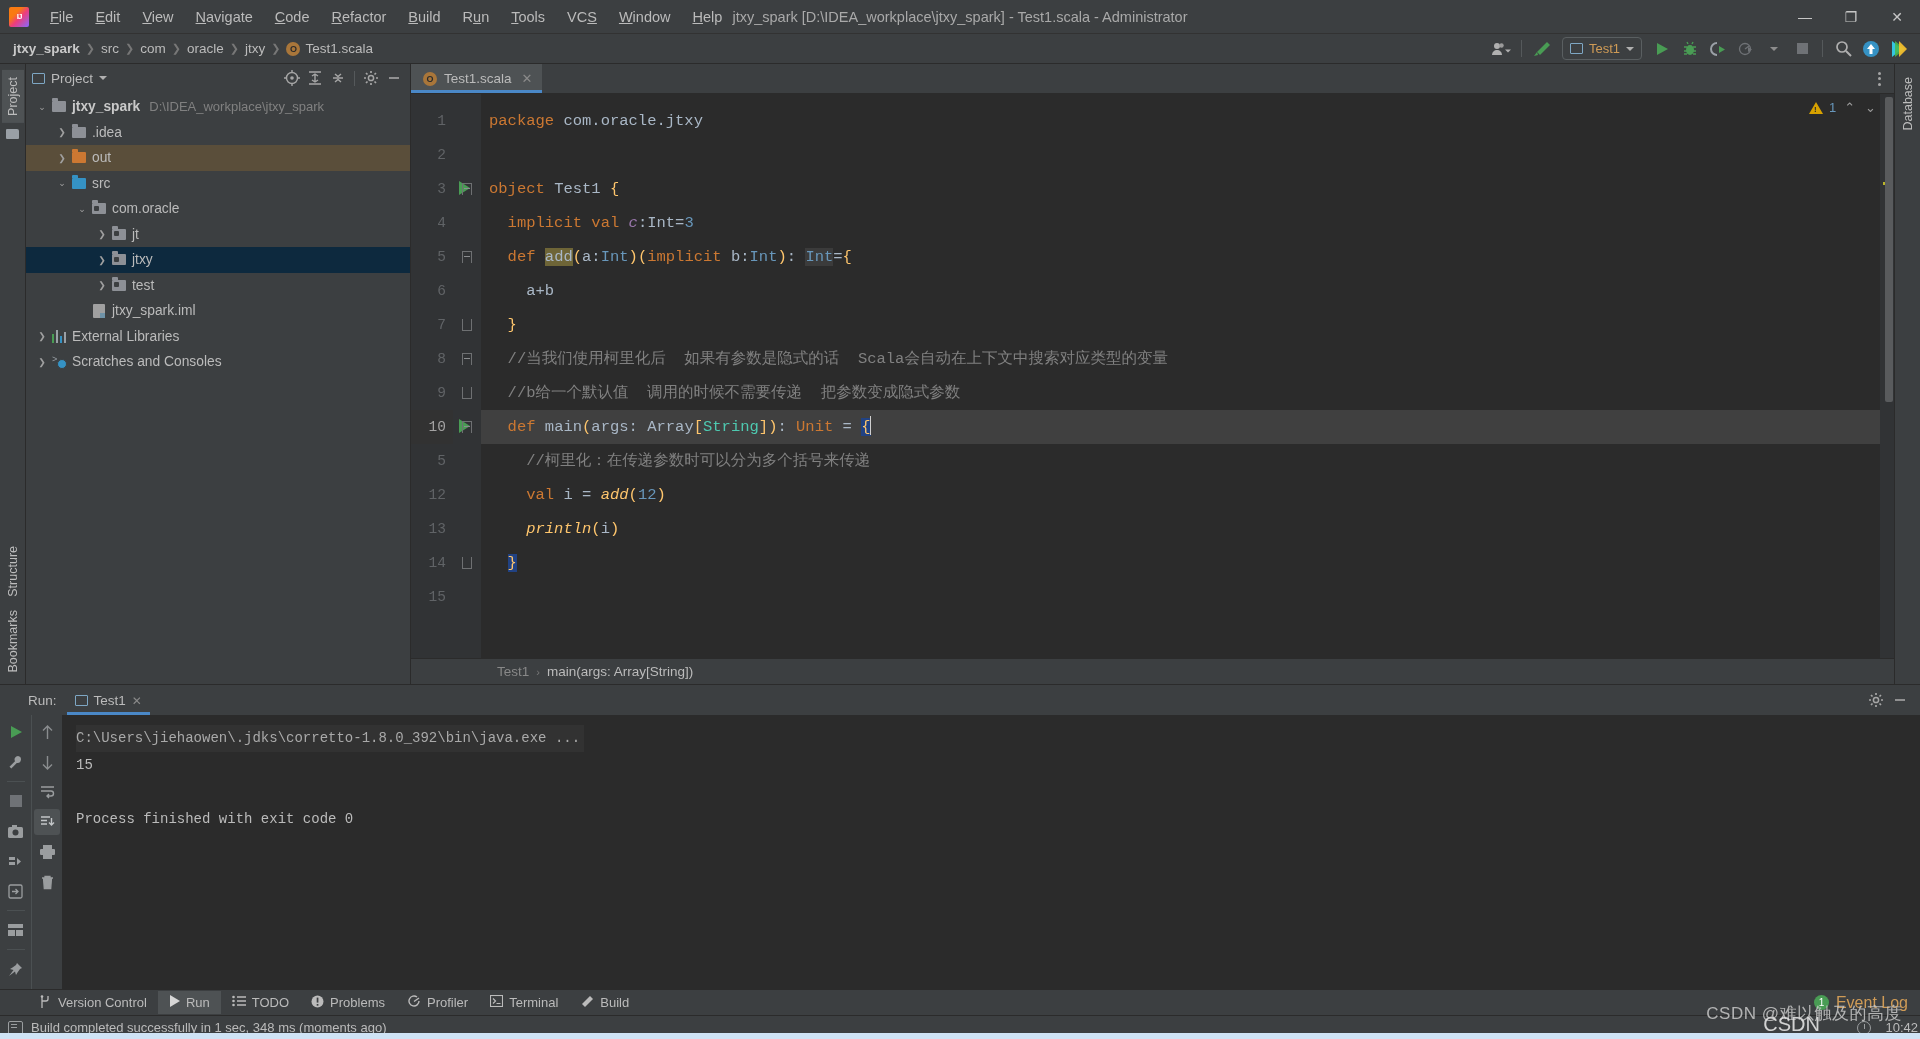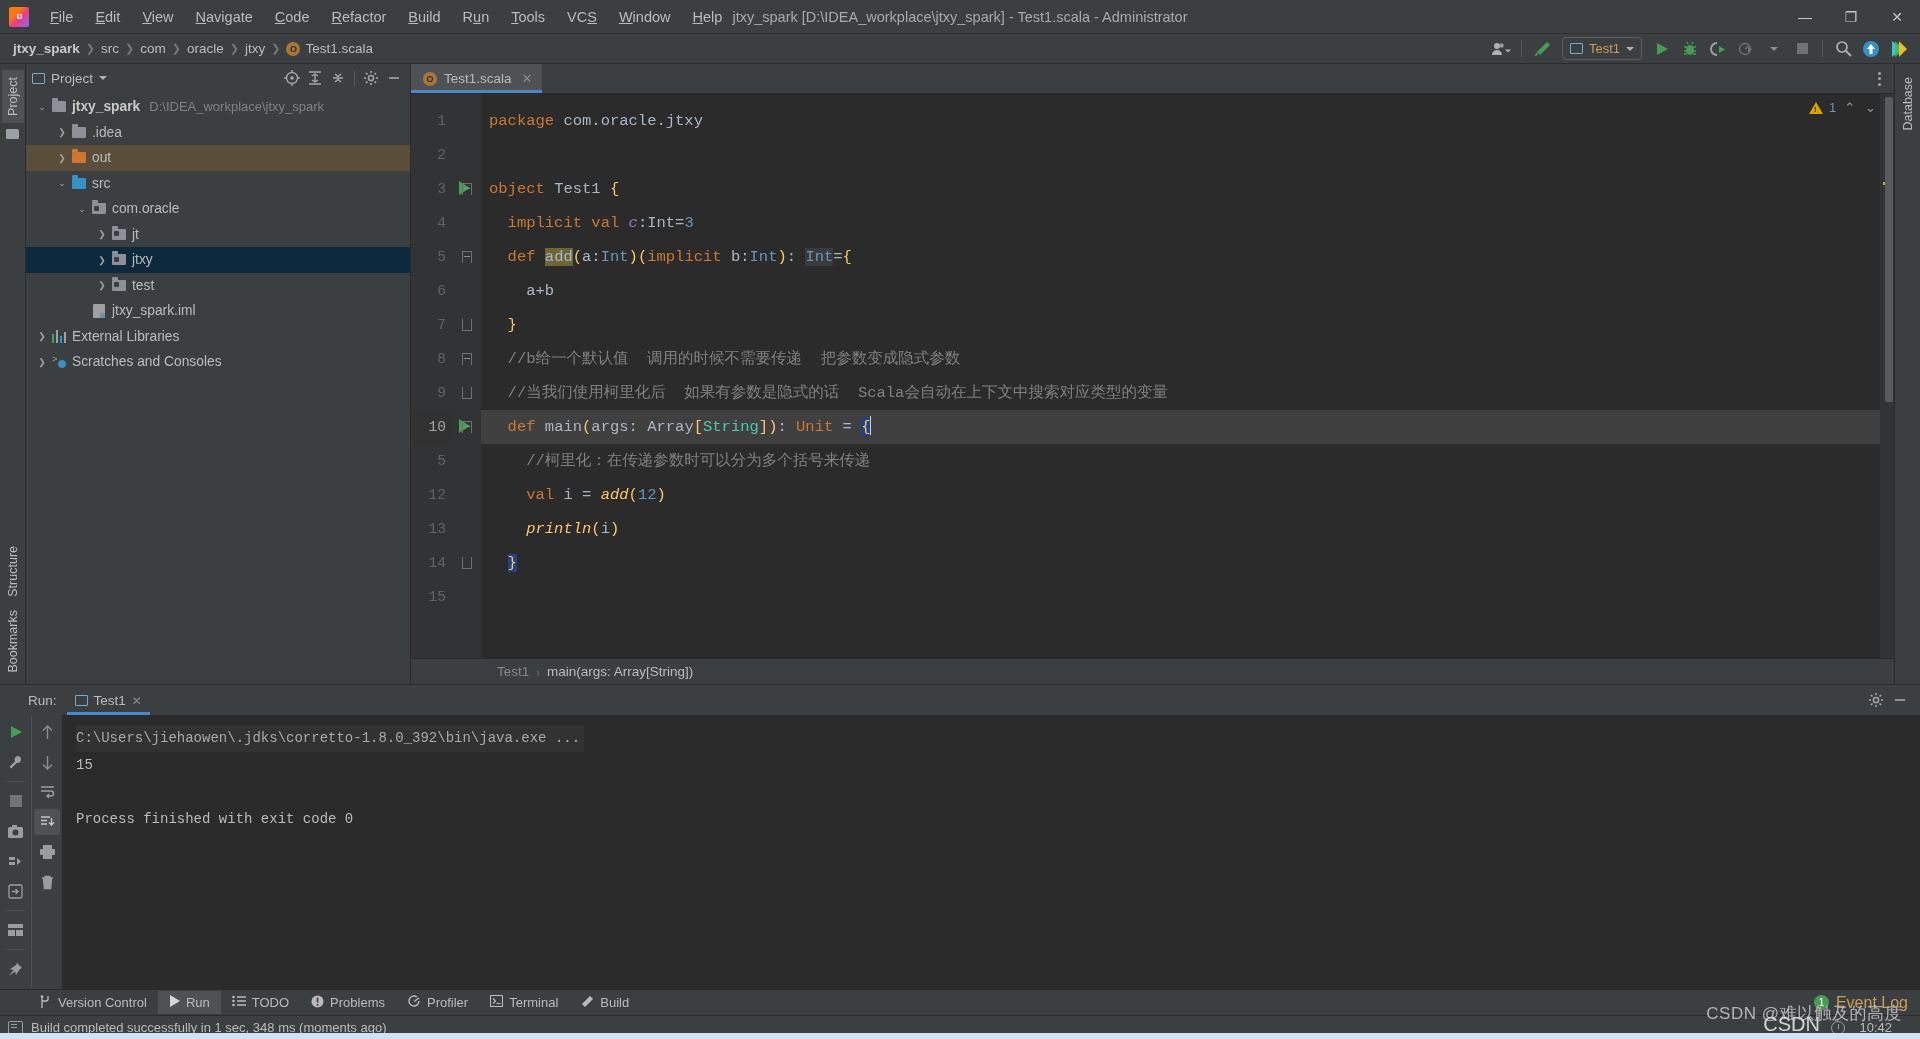--- a/index.html
+++ b/index.html
@@ -214,21 +214,21 @@
   .twb-right { margin-left:auto; display:flex; align-items:center; gap:7px; padding-right:12px; }
   .evt-badge { width:15px;height:15px;border-radius:50%;background:#499c54;color:#fff;font-size:10px;display:flex;align-items:center;justify-content:center;}
   .evt-label{font-size:16px;color:#cf9b56;}
 
   .statusbar {
     height:24px; flex:0 0 24px; background:#3c3f41; display:flex; align-items:center;
     padding-left:8px; font-size:13px; color:#bbbbbb; gap:8px; border-top:1px solid #2b2b2b;
   }
   .sb-ico { width:15px;height:14px;border:1.3px solid #9a9d9f; border-radius:2px; position:relative;}
   .sb-ico::after{content:"";position:absolute;left:2px;top:2px;width:6px;height:1px;background:#9a9d9f;box-shadow:0 3px 0 #9a9d9f;}
-  .sb-right{margin-left:auto; display:flex; align-items:center; gap:14px; padding-right:28px;}
+  .sb-right{margin-left:auto; display:flex; align-items:center; gap:14px; padding-right:2px;}
   .clock-ico{width:14px;height:14px;border-radius:50%;border:1.3px solid #9a9d9f;position:relative;}
   .clock-ico::after{content:"";position:absolute;left:5.5px;top:2px;width:1px;height:5px;background:#9a9d9f;}
 
   .watermark {
     position:absolute; right:18px; bottom:14px; font-size:17px; color:#c8c8c8;
     opacity:.85; pointer-events:none; letter-spacing:.5px; white-space:nowrap;
   }
   .watermark2 {
     position:absolute; right:100px; bottom:3px; font-size:20px; color:#e2e2e2;
     opacity:.9; pointer-events:none; white-space:nowrap;
@@ -601,22 +601,22 @@
         </div>
 
         <div class="code">
           <div class="cline"><span class="kw">package</span> <span class="typ">com.oracle.jtxy</span></div>
           <div class="cline"> </div>
           <div class="cline"><span class="kw">object</span> <span class="typ">Test1</span> <span style="color:#ffc66d">{</span></div>
           <div class="cline">  <span class="kw">implicit</span> <span class="kw">val</span> <span class="ident-it">c</span><span class="par">:</span><span class="typ">Int</span><span class="par">=</span><span class="num">3</span></div>
           <div class="cline">  <span class="kw">def</span> <span class="hl-search">add</span><span style="color:#ffc66d">(</span><span class="typ">a</span><span class="par">:</span><span style="color:#6897bb">Int</span><span style="color:#ffc66d">)(</span><span class="kw">implicit</span> <span class="typ">b</span><span class="par">:</span><span style="color:#6897bb">Int</span><span style="color:#ffc66d">)</span><span class="par">: </span><span class="hl-box"><span style="color:#6897bb">Int</span></span><span class="par">=</span><span style="color:#ffc66d">{</span></div>
           <div class="cline">    <span class="typ">a+b</span></div>
           <div class="cline">  <span style="color:#ffc66d">}</span></div>
+          <div class="cline"><span class="cmt">  //当我们使用柯里化后  如果有参数是隐式的话  Scala会自动在上下文中搜索对应类型的变量</span></div>
           <div class="cline"><span class="cmt">  //b给一个默认值  调用的时候不需要传递  把参数变成隐式参数</span></div>
-          <div class="cline"><span class="cmt">  //当我们使用柯里化后  如果有参数是隐式的话  Scala会自动在上下文中搜索对应类型的变量</span></div>
           <div class="cline curr">  <span class="kw">def</span> <span class="typ">main</span><span style="color:#ffc66d">(</span><span class="typ">args</span><span class="par">: </span><span class="typ">Array</span><span style="color:#ffc66d">[</span><span class="strg">String</span><span style="color:#ffc66d">]</span><span style="color:#ffc66d">)</span><span class="par">: </span><span class="kw">Unit</span> <span class="par">=</span> <span style="color:#ffc66d;background:#214283">{</span><span class="caretbar"></span></div>
           <div class="cline"><span class="cmt">    //柯里化：在传递参数时可以分为多个括号来传递</span></div>
           <div class="cline">    <span class="kw">val</span> <span class="typ">i</span> <span class="par">=</span> <span class="fni">add</span><span style="color:#ffc66d">(</span><span class="num">12</span><span style="color:#ffc66d">)</span></div>
           <div class="cline">    <span class="fni">println</span><span style="color:#ffc66d">(</span><span class="typ">i</span><span style="color:#ffc66d">)</span></div>
           <div class="cline">  <span style="color:#ffc66d;background:#214283">}</span></div>
           <div class="cline"> </div>
         </div>
 
         <div class="rightgutter">
           <span class="mark-yellow" style="top:88px"></span>

